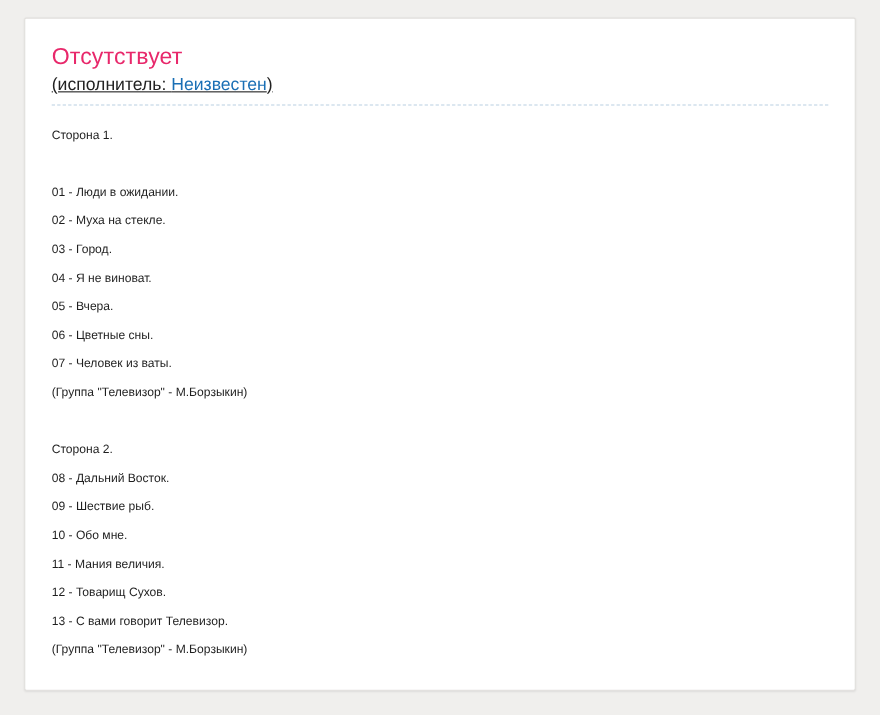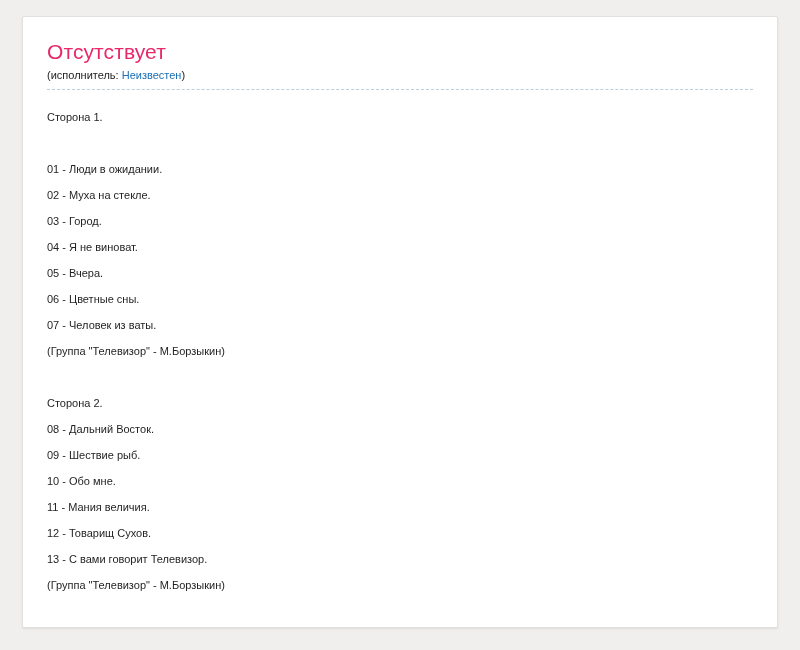--- a/index.html
+++ b/index.html
@@ -34,25 +34,26 @@
   }
   .title {
     color: #e8286b;
     font-size: 21px;
     line-height: 26px;
     font-weight: normal;
     margin: 0 0 4px 0;
     letter-spacing: 0.1px;
   }
   .artist-line {
-    font-size: 11px;
+    font-size: 16px;
     color: #222222;
     padding-bottom: 8px;
     border-bottom: 1px dashed #b9cfe2;
     margin-bottom: 0;
+    text-decoration: underline;
   }
   .artist-link {
     color: #1a6fb5;
     text-decoration: none;
   }
   .tracklist {
     margin: 0;
     padding: 14px 0 0 0;
     font-size: 11px;
     line-height: 26px;

